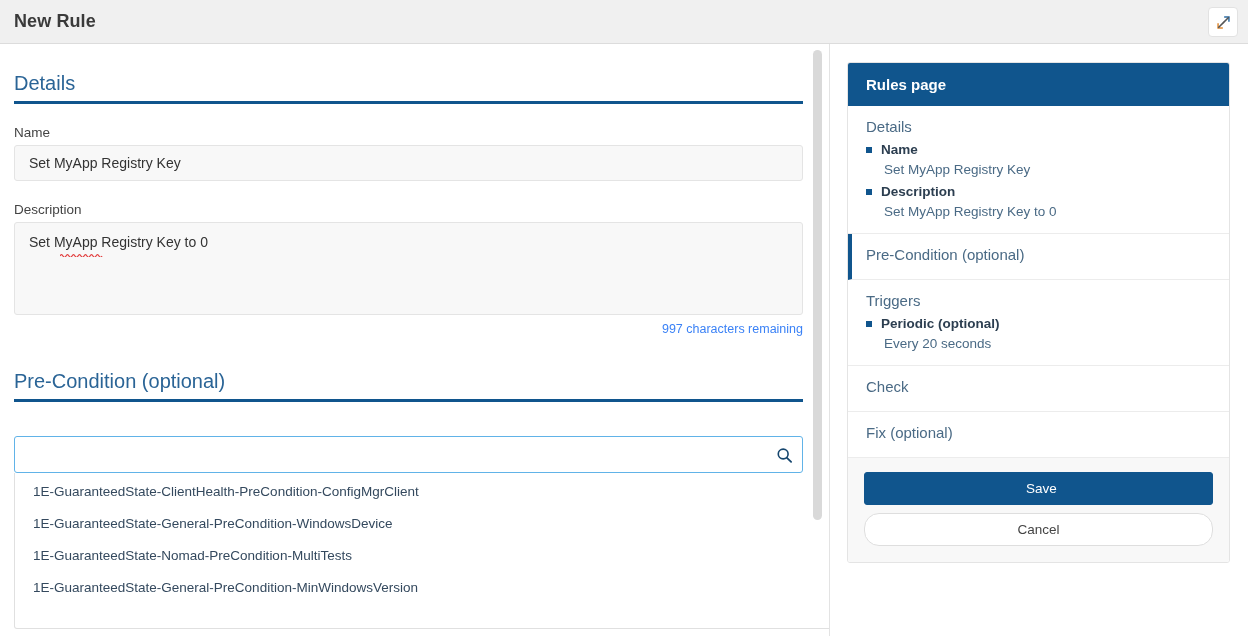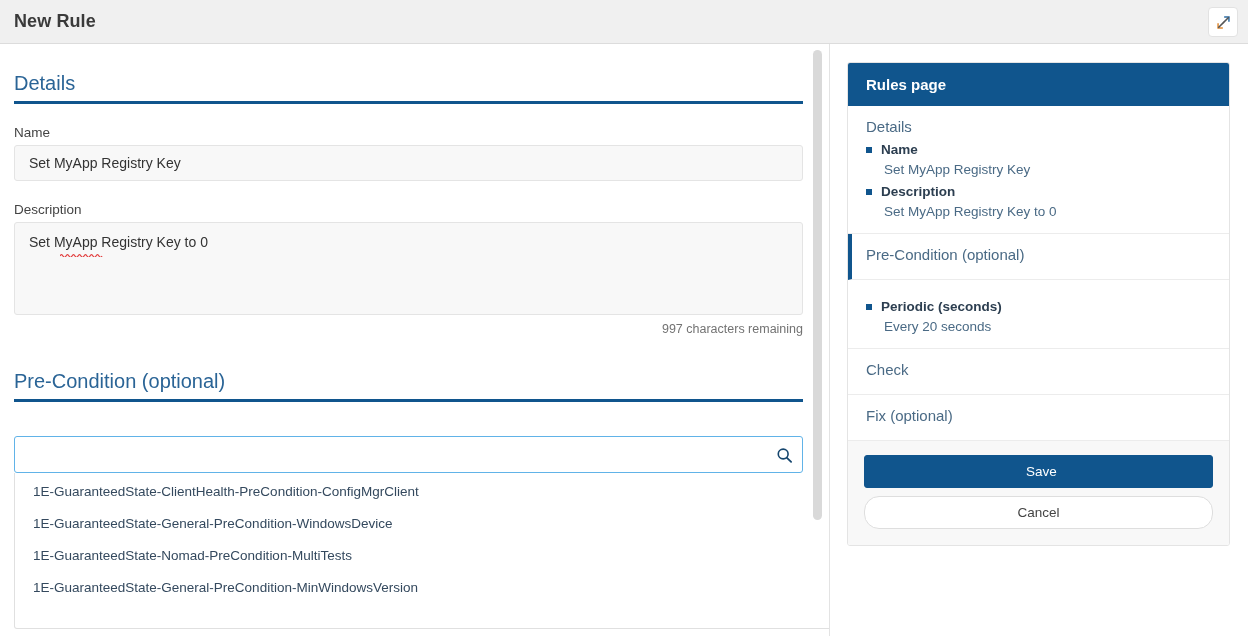--- a/index.html
+++ b/index.html
@@ -111,21 +111,21 @@
     left: 46px; top: 31px;
     width: 44px; height: 4px;
     pointer-events: none;
     opacity: .95;
   }
 
   .char-count {
     width: 789px;
     text-align: right;
     font-size: 12.5px;
-    color: #737373;
+    color: #3b82f6;
     margin-top: 7px;
   }
 
   
   .combo-wrap { position: relative; width: 789px; margin-top: 34px; }
   .combo-input {
     width: 789px;
     height: 37px;
     background: #ffffff;
     border: 1.5px solid #61b3e8;
@@ -342,22 +342,23 @@
           </div>
           <div class="kv-row">
             <div class="kv-key">Description</div>
             <div class="kv-val">Set MyApp Registry Key to 0</div>
           </div>
         </div>
         <div class="card-section active">
           <div class="section-title">Pre-Condition (optional)</div>
         </div>
         <div class="card-section">
+          <div class="section-title">Triggers</div>
           <div class="kv-row">
-            <div class="kv-key">Periodic (seconds)</div>
+            <div class="kv-key">Periodic (optional)</div>
             <div class="kv-val">Every 20 seconds</div>
           </div>
         </div>
         <div class="card-section">
           <div class="section-title">Check</div>
         </div>
         <div class="card-section">
           <div class="section-title">Fix (optional)</div>
         </div>
       </div>

